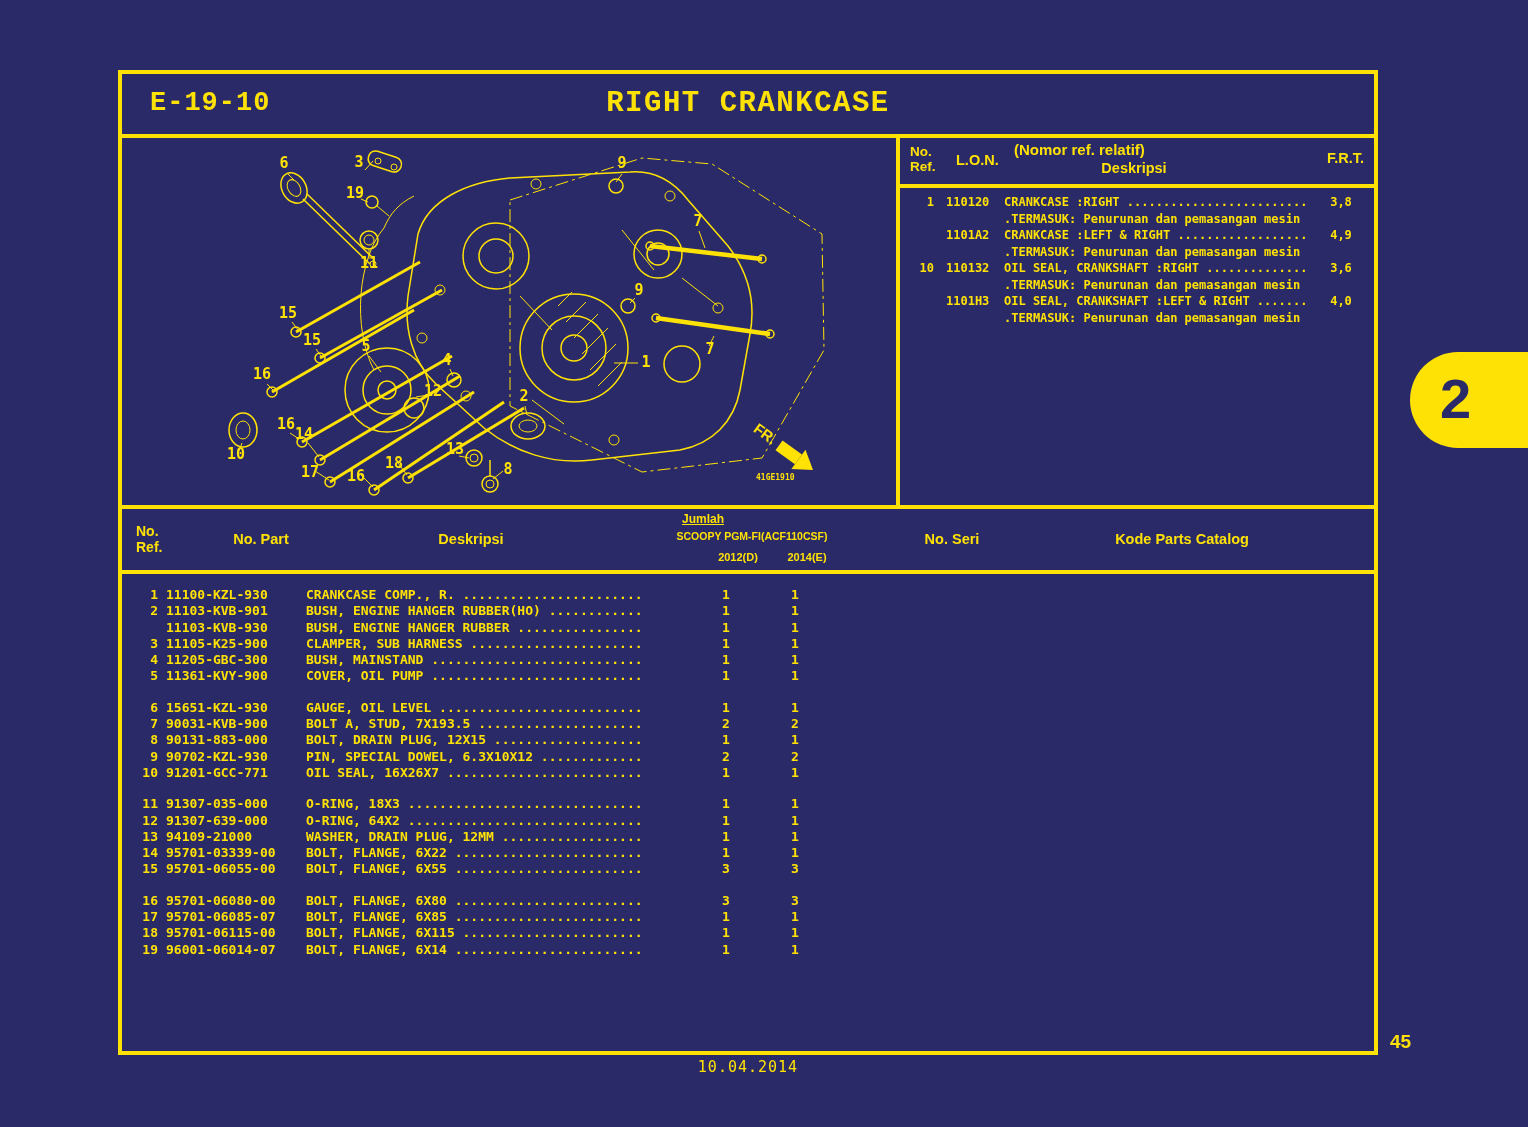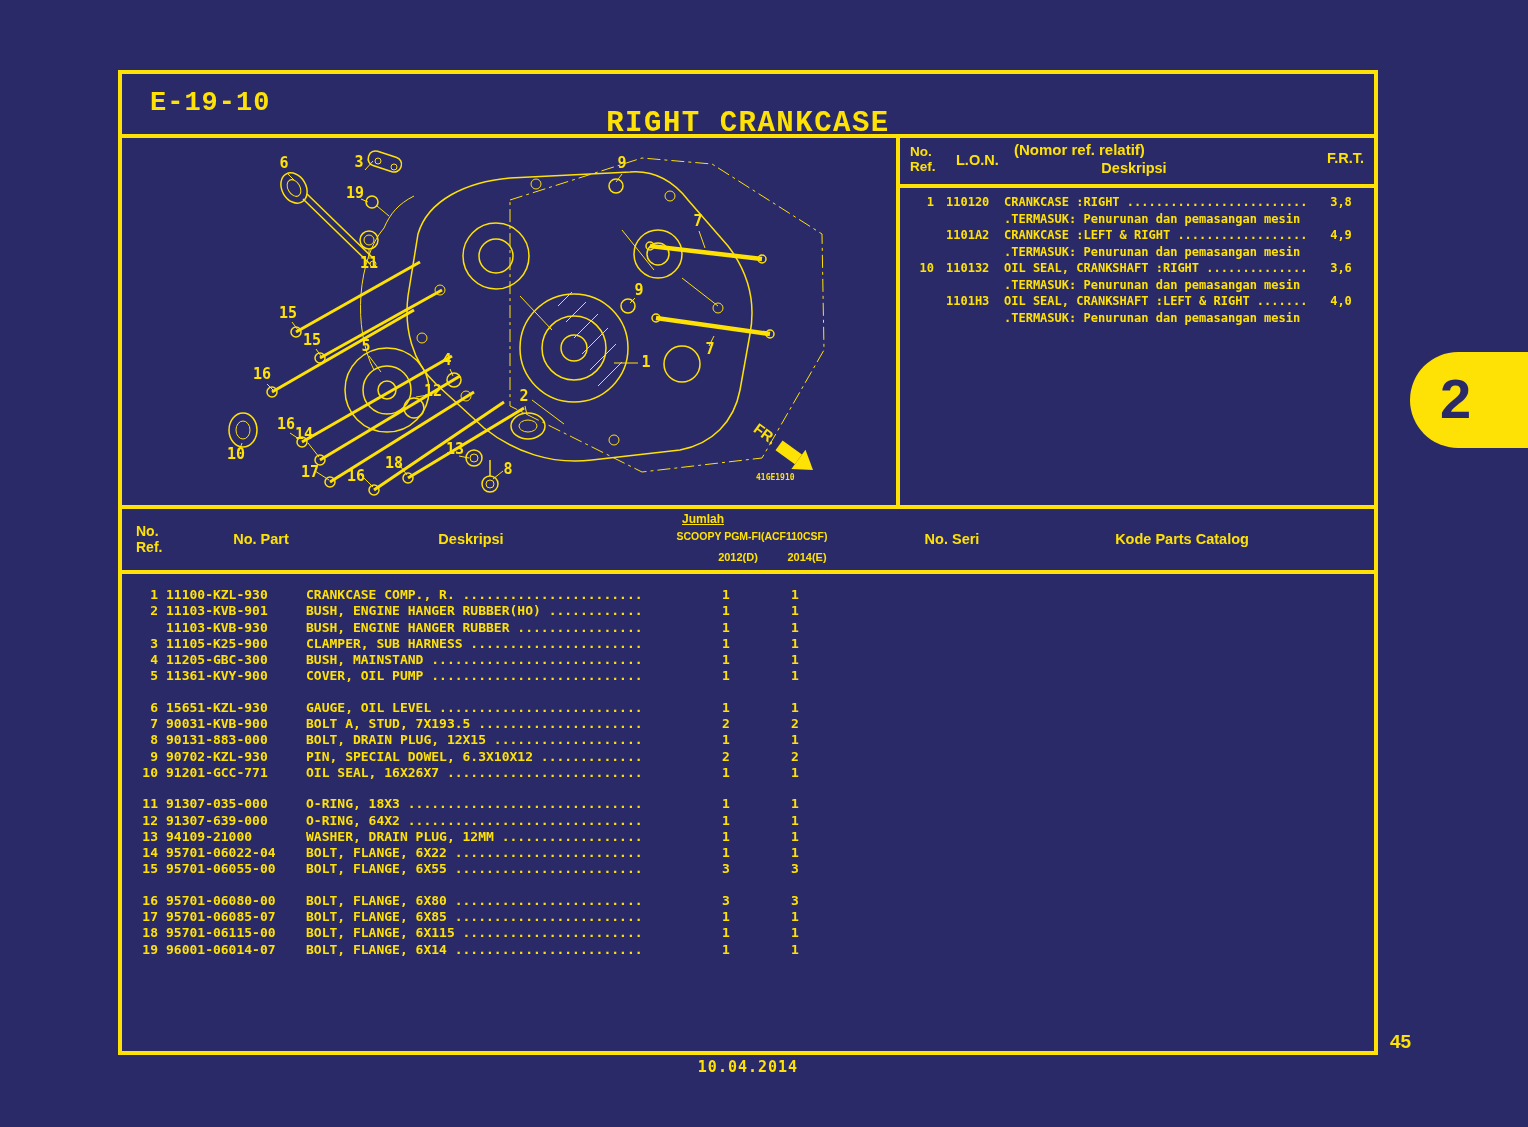--- a/index.html
+++ b/index.html
@@ -27,21 +27,21 @@
     border-bottom:4px solid var(--yl);
     box-sizing:border-box;
     font-family:Liberation Mono, monospace;
   }
   .section-code{
     position:absolute;left:28px;top:14px;
     font-size:27px;font-weight:bold;letter-spacing:1px;
   }
   .page-title{
     position:absolute;left:0;right:0;top:13px;text-align:center;
-    font-size:29px;font-weight:bold;letter-spacing:1.5px;margin-top:20px;
+    font-size:29px;font-weight:bold;letter-spacing:1.5px;
   }
   
   .upper{
     position:absolute;left:0;top:64px;right:0;height:371px;
     border-bottom:4px solid var(--yl);
     box-sizing:border-box;display:flex;
   }
   .diagram-panel{
     width:778px;height:100%;
     border-right:4px solid var(--yl);
@@ -110,21 +110,21 @@
   }
   .chapter-tab span{
     position:absolute;left:30px;top:14px;
     font-size:56px;font-weight:bold;color:var(--bg);
     font-family:"Liberation Sans", sans-serif;
   }
   
   .footer-date{
     position:absolute;left:618px;top:1058px;width:260px;text-align:center;
     font-family:"DejaVu Sans Mono", monospace;
-    font-size:15px;font-weight:bold;letter-spacing:1px;
+    font-size:15px;font-weight:normal;letter-spacing:1px;
   }
   .page-number{
     position:absolute;left:1390px;top:1031px;
     font-size:19px;font-weight:bold;
   }
   
   .ln{stroke:var(--yl);fill:none;stroke-width:1.5;}
   .thin{stroke:var(--yl);fill:none;stroke-width:1;}
   .bolt{stroke:var(--yl);fill:none;stroke-width:3;}
   .stud{stroke:var(--yl);fill:none;stroke-width:4.5;}
@@ -329,21 +329,21 @@
         <div class="pt-row"><span class="pt-ref">6</span><span class="pt-part">15651-KZL-930</span><span class="pt-desc">GAUGE, OIL LEVEL ..........................</span><span class="pt-q1">1</span><span class="pt-q2">1</span></div>
         <div class="pt-row"><span class="pt-ref">7</span><span class="pt-part">90031-KVB-900</span><span class="pt-desc">BOLT A, STUD, 7X193.5 .....................</span><span class="pt-q1">2</span><span class="pt-q2">2</span></div>
         <div class="pt-row"><span class="pt-ref">8</span><span class="pt-part">90131-883-000</span><span class="pt-desc">BOLT, DRAIN PLUG, 12X15 ...................</span><span class="pt-q1">1</span><span class="pt-q2">1</span></div>
         <div class="pt-row"><span class="pt-ref">9</span><span class="pt-part">90702-KZL-930</span><span class="pt-desc">PIN, SPECIAL DOWEL, 6.3X10X12 .............</span><span class="pt-q1">2</span><span class="pt-q2">2</span></div>
         <div class="pt-row"><span class="pt-ref">10</span><span class="pt-part">91201-GCC-771</span><span class="pt-desc">OIL SEAL, 16X26X7 .........................</span><span class="pt-q1">1</span><span class="pt-q2">1</span></div>
       </div>
       <div class="pt-group">
         <div class="pt-row"><span class="pt-ref">11</span><span class="pt-part">91307-035-000</span><span class="pt-desc">O-RING, 18X3 ..............................</span><span class="pt-q1">1</span><span class="pt-q2">1</span></div>
         <div class="pt-row"><span class="pt-ref">12</span><span class="pt-part">91307-639-000</span><span class="pt-desc">O-RING, 64X2 ..............................</span><span class="pt-q1">1</span><span class="pt-q2">1</span></div>
         <div class="pt-row"><span class="pt-ref">13</span><span class="pt-part">94109-21000</span><span class="pt-desc">WASHER, DRAIN PLUG, 12MM ..................</span><span class="pt-q1">1</span><span class="pt-q2">1</span></div>
-        <div class="pt-row"><span class="pt-ref">14</span><span class="pt-part">95701-06022-04</span><span class="pt-desc">BOLT, FLANGE, 6X22 ........................</span><span class="pt-q1">1</span><span class="pt-q2">1</span></div>
+        <div class="pt-row"><span class="pt-ref">14</span><span class="pt-part">95701-03339-00</span><span class="pt-desc">BOLT, FLANGE, 6X22 ........................</span><span class="pt-q1">1</span><span class="pt-q2">1</span></div>
         <div class="pt-row"><span class="pt-ref">15</span><span class="pt-part">95701-06055-00</span><span class="pt-desc">BOLT, FLANGE, 6X55 ........................</span><span class="pt-q1">3</span><span class="pt-q2">3</span></div>
       </div>
       <div class="pt-group">
         <div class="pt-row"><span class="pt-ref">16</span><span class="pt-part">95701-06080-00</span><span class="pt-desc">BOLT, FLANGE, 6X80 ........................</span><span class="pt-q1">3</span><span class="pt-q2">3</span></div>
         <div class="pt-row"><span class="pt-ref">17</span><span class="pt-part">95701-06085-07</span><span class="pt-desc">BOLT, FLANGE, 6X85 ........................</span><span class="pt-q1">1</span><span class="pt-q2">1</span></div>
         <div class="pt-row"><span class="pt-ref">18</span><span class="pt-part">95701-06115-00</span><span class="pt-desc">BOLT, FLANGE, 6X115 .......................</span><span class="pt-q1">1</span><span class="pt-q2">1</span></div>
         <div class="pt-row"><span class="pt-ref">19</span><span class="pt-part">96001-06014-07</span><span class="pt-desc">BOLT, FLANGE, 6X14 ........................</span><span class="pt-q1">1</span><span class="pt-q2">1</span></div>
       </div>
     </div>
 </div>

